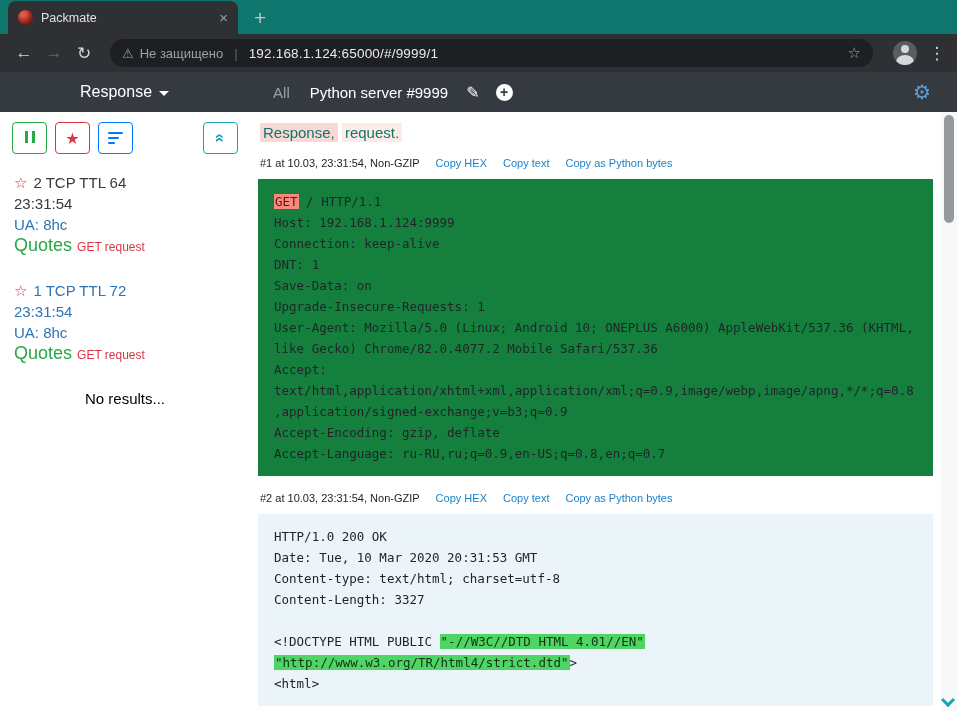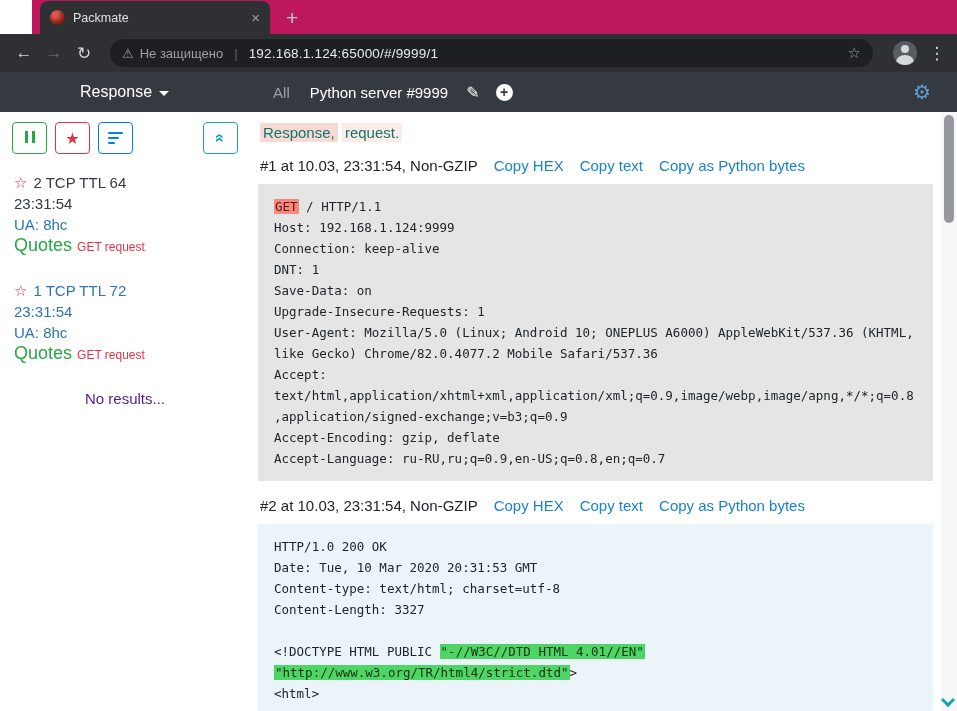--- a/index.html
+++ b/index.html
@@ -1,21 +1,21 @@
 <!DOCTYPE html>
 <html><head>
 <meta charset="utf-8">
 <style>
   * { box-sizing: border-box; margin: 0; padding: 0; }
   body {
     width: 957px; height: 711px; margin: 0; overflow: hidden; position: relative;
     font-family: "Liberation Sans", sans-serif; background: #fff;
   }
   
-  .tabstrip { height: 34px; background: #be185d; display: flex; align-items: flex-end; padding-left: 8px; margin-left: 32px; }
+  .tabstrip { height: 34px; background: #0f766e; display: flex; align-items: flex-end; padding-left: 8px; }
   .tab { width: 230px; height: 33px; background: #2f3034; border-radius: 8px 8px 0 0;
          display: flex; align-items: center; gap: 8px; padding: 0 10px; color: #dfe1e5; font-size: 12.5px; }
   .favicon { width: 15px; height: 15px; border-radius: 50%; flex: none;
              background: radial-gradient(circle at 35% 30%, #e2574c 15%, #8a2319 60%, #4a0f09 100%); }
   .tab-title { flex: 1; white-space: nowrap; overflow: hidden; }
   .tab-close { color: #9aa0a6; font-size: 15px; cursor: pointer; }
   .newtab { color: #c0c3c7; font-size: 21px; margin: 0 0 6px 16px; line-height: 1; cursor: pointer; }
 
   .toolbar { height: 38px; background: #2f3034; display: flex; align-items: center; padding: 0 10px; gap: 2px; }
   .navico { width: 28px; text-align: center; color: #d3d6da; font-size: 17px; cursor: pointer; }
@@ -62,32 +62,32 @@
   .dblchev { transform: rotate(90deg); display: inline-block; font-size: 16px; font-weight: bold; }
 
   .stream { padding-left: 14px; margin-top: 18px; font-size: 15px; line-height: 21px; cursor: pointer; }
   .stream + .stream { margin-top: 22px; }
   .s-star { color: #dc3545; margin-right: 6px; }
   .c-dark { color: #343a40; }
   .c-link { color: #2e74b5; }
   .s-ua { color: #2e74b5; }
   .tag-green { color: #28a745; font-size: 18px; margin-right: 5px; }
   .tag-red { color: #dc3545; font-size: 12px; }
-  .noresults { color: #4c1d95; text-align: center; margin-top: 24px; font-size: 15px; }
+  .noresults { color: #000000; text-align: center; margin-top: 24px; font-size: 15px; }
 
   .content { flex: 1; min-width: 0; padding: 10px 8px 0 8px; }
   .legend { font-size: 15px; color: #0f766e; margin: 2px 0 4px 2px; }
   .lg-resp { background: #f9d9d4; padding: 1px 3px; }
   .lg-req { background: #fcebe7; padding: 1px 3px; }
-  .pkthead { display: flex; align-items: baseline; gap: 16px; margin: 16px 0 10px 2px; font-size: 15px; color: #212529; white-space: nowrap; }
+  .pkthead { display: flex; align-items: baseline; gap: 16px; margin: 16px 0 10px 2px; font-size: 11px; color: #212529; white-space: nowrap; }
   .plink { color: #1a82c9; cursor: pointer; text-decoration: none; }
   .pktbody { font-family: "DejaVu Sans Mono", monospace; font-size: 12.5px; line-height: 21px;
              color: #212529; padding: 12px 16px; }
   .pkt-line { white-space: pre-wrap; overflow-wrap: break-word; min-height: 21px; }
-  .pktbody.req { background: #e5e5e5; margin-bottom: 12px; }
+  .pktbody.req { background: #15803d; margin-bottom: 12px; }
   .pktbody.resp { background: #ebf5f9; min-height: 192px; }
   .hl-red { background: #f8897f; color: #641209; padding: 0 1px; }
   .hl-green { background: #4fd566; color: #11330f; padding: 0 1px; }
 
   .scrollbar { width: 16px; flex: none; background: #f7f8f9; position: relative; cursor: pointer; }
   .thumb { position: absolute; top: 3px; left: 3px; width: 10px; height: 108px; background: #95999d; border-radius: 5px; }
   .scrolldown { position: absolute; right: 4px; bottom: 6px; width: 10px; height: 10px;
                 border-right: 3px solid #17a2b8; border-bottom: 3px solid #17a2b8; transform: rotate(45deg); cursor: pointer; }
 </style>
 </head>

